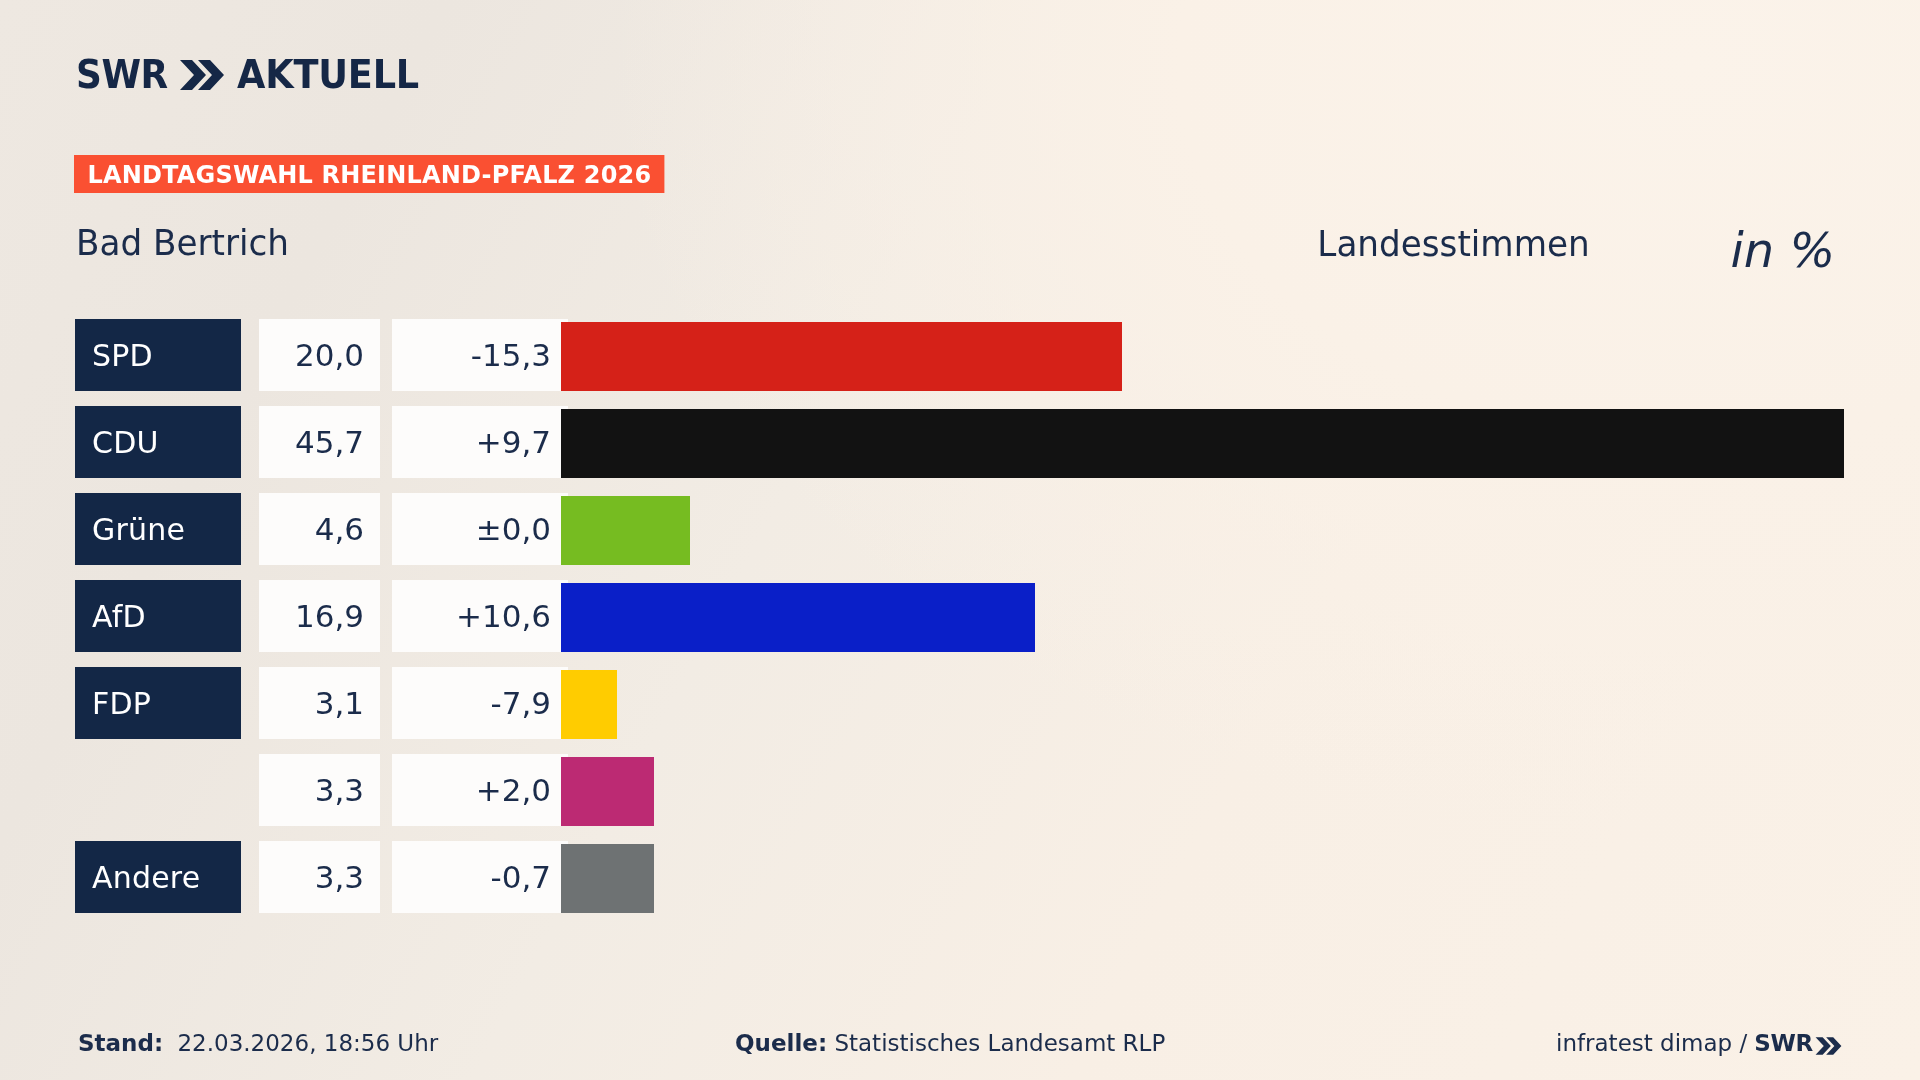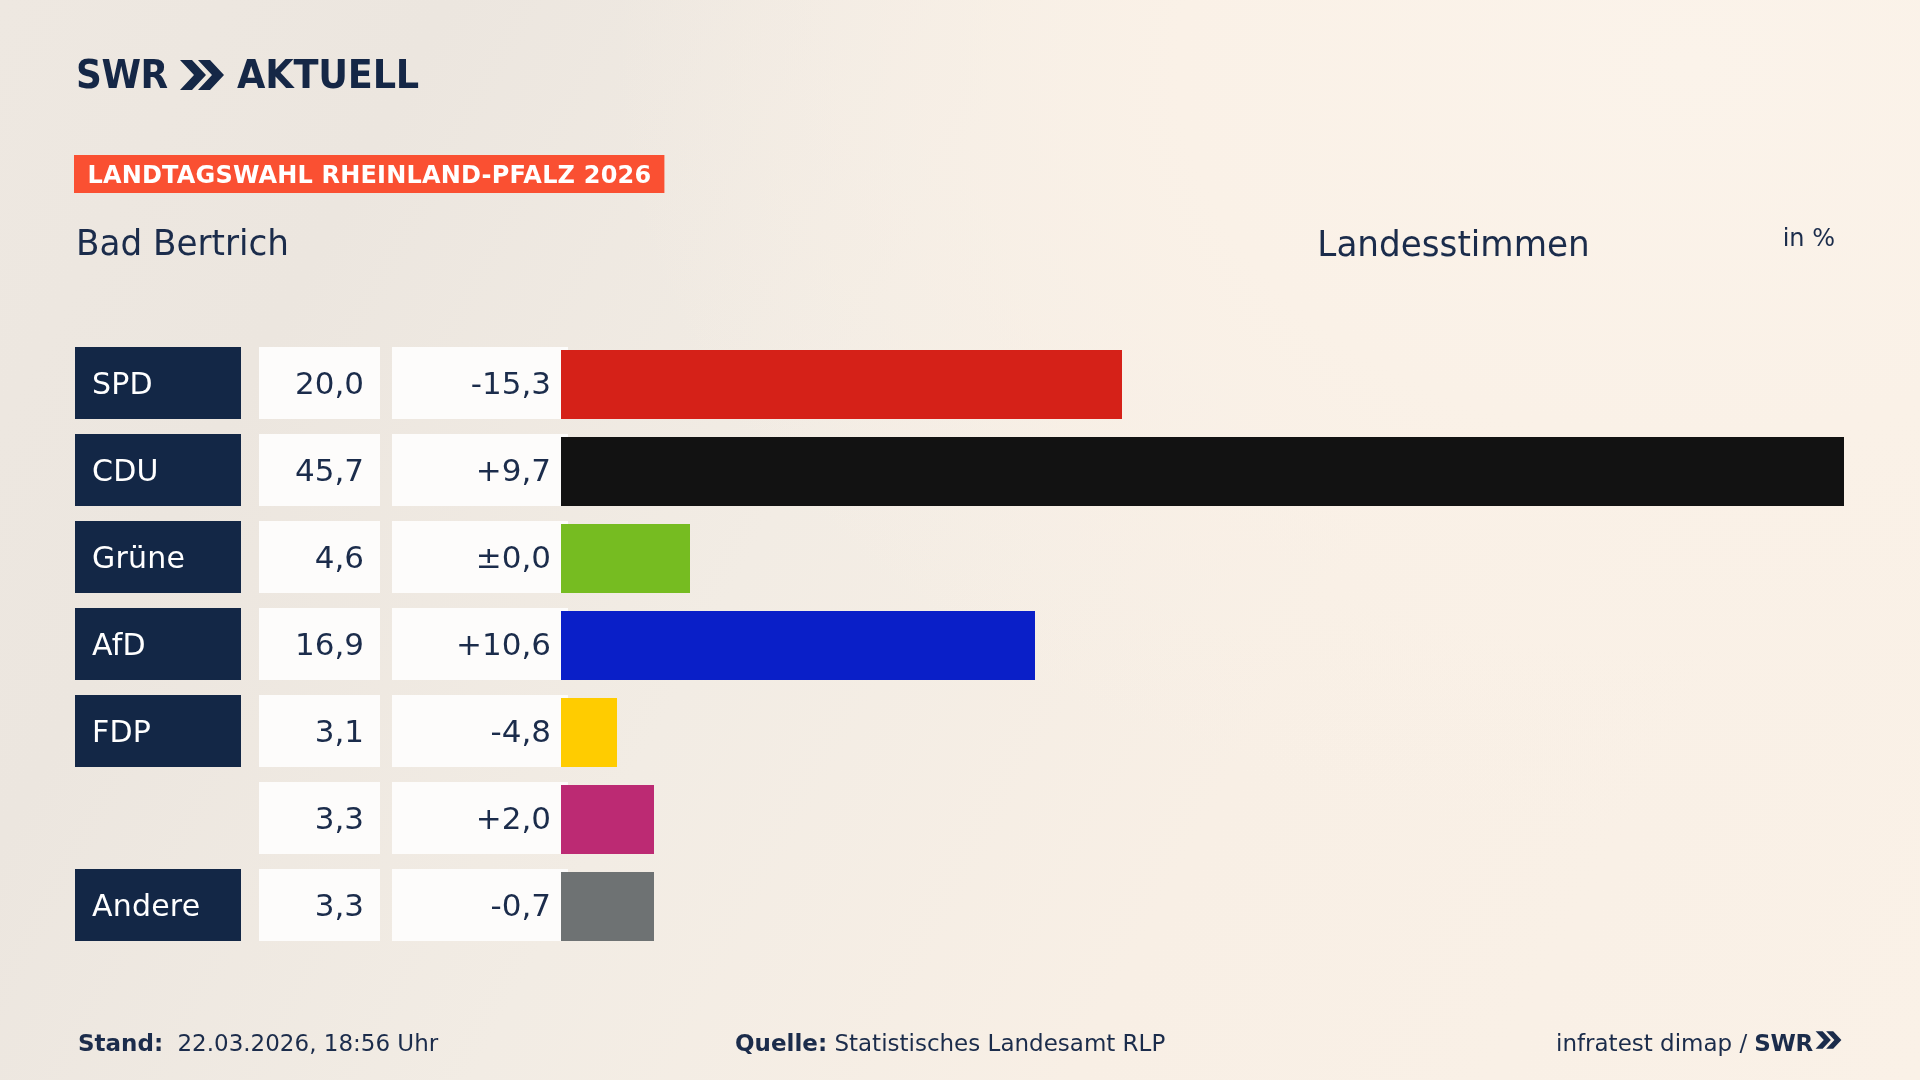--- a/index.html
+++ b/index.html
@@ -101,31 +101,32 @@
     line-height: 1;
     white-space: nowrap;
     transform: scaleX(0.95);
     transform-origin: right center;
   }
   .vote-unit {
     position: absolute;
     right: 85px;
     top: 226px;
     font-family: "DejaVu Sans", sans-serif;
-    font-size: 24px;
+    font-size: 48px;
     color: #1b2c4b;
     line-height: 1;
     white-space: nowrap;
+    font-style: italic;
   }
 
   
   #rows {
     position: absolute;
     left: 0;
-    top: 347px;
+    top: 319px;
     width: 1920px;
   }
   .row {
     position: relative;
     height: 87px;
   }
   .cell {
     position: absolute;
     top: 0;
     height: 72px;
@@ -177,21 +178,21 @@
     top: 1030px;
     width: 1920px;
     height: 40px;
     color: #1b2c4b;
     font-family: "DejaVu Sans", sans-serif;
     font-size: 23px;
   }
   .foot-left  { position: absolute; left: 78px;  top: 0; white-space: nowrap; }
   .foot-mid   { position: absolute; left: 735px; top: 0; white-space: nowrap; }
   .foot-right { position: absolute; right: 78px; top: 0; white-space: nowrap;
-                display: flex; align-items: flex-start; gap: 0; }
+                display: flex; align-items: flex-end; gap: 0; }
   .foot-bold  { font-weight: bold; }
   .foot-swr   { font-weight: bold; letter-spacing: -0.3px; }
   .foot-chev  { display: inline-block; margin-left: 2px; line-height: 1; vertical-align: -1px; }
   .foot-chev svg { display: block; }
 </style>
 </head>
 <body>
 
 <div id="stage">
 
@@ -233,21 +234,21 @@
       </div>
       <div class="row">
         <div class="cell cell-party">AfD</div>
         <div class="cell cell-value">16,9</div>
         <div class="cell cell-change">+10,6</div>
         <div class="bar" style="width: 474.383px; background: rgb(10, 31, 200);"></div>
       </div>
       <div class="row">
         <div class="cell cell-party">FDP</div>
         <div class="cell cell-value">3,1</div>
-        <div class="cell cell-change">-4,8</div>
+        <div class="cell cell-change">-7,9</div>
         <div class="bar" style="width: 56.14px; background: rgb(255, 204, 0);"></div>
       </div>
       <div class="row">
         <div class="cell cell-value">3,3</div>
         <div class="cell cell-change">+2,0</div>
         <div class="bar" style="width: 92.631px; background: rgb(188, 42, 115);"></div>
       </div>
       <div class="row">
         <div class="cell cell-party">Andere</div>
         <div class="cell cell-value">3,3</div>

